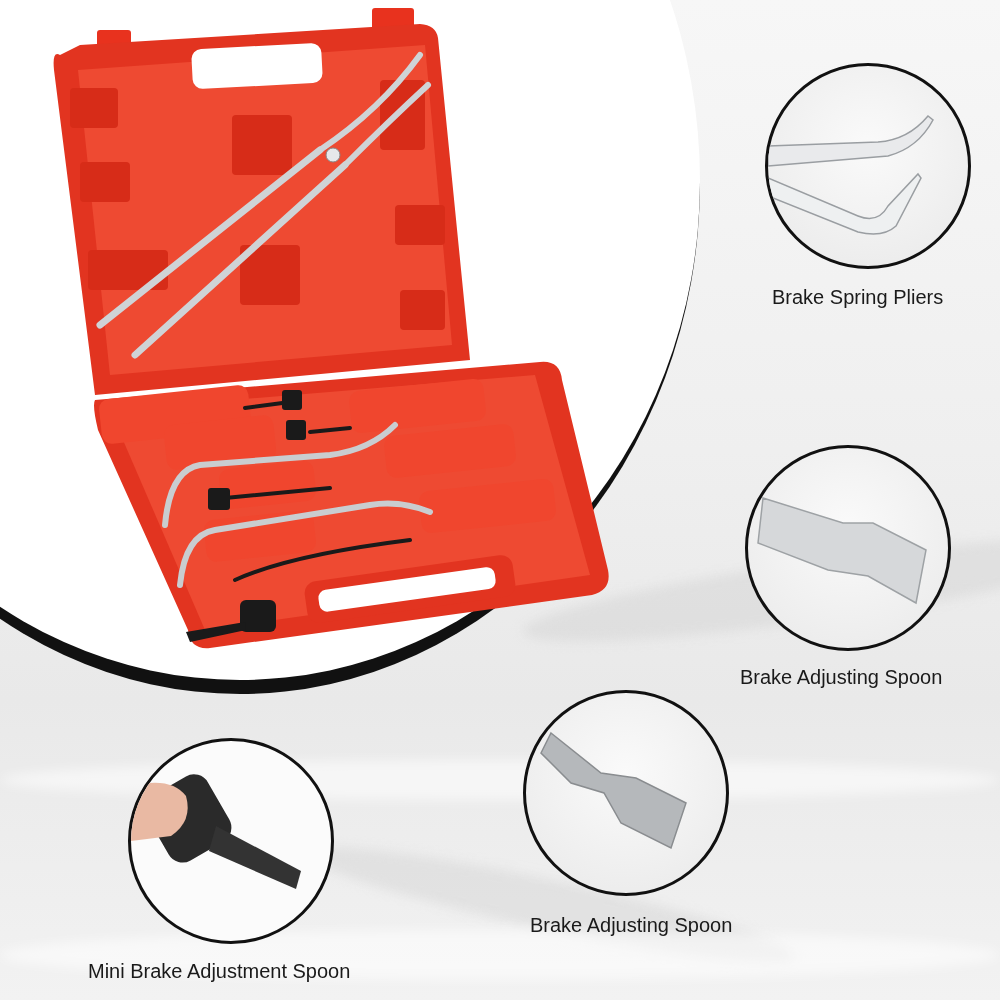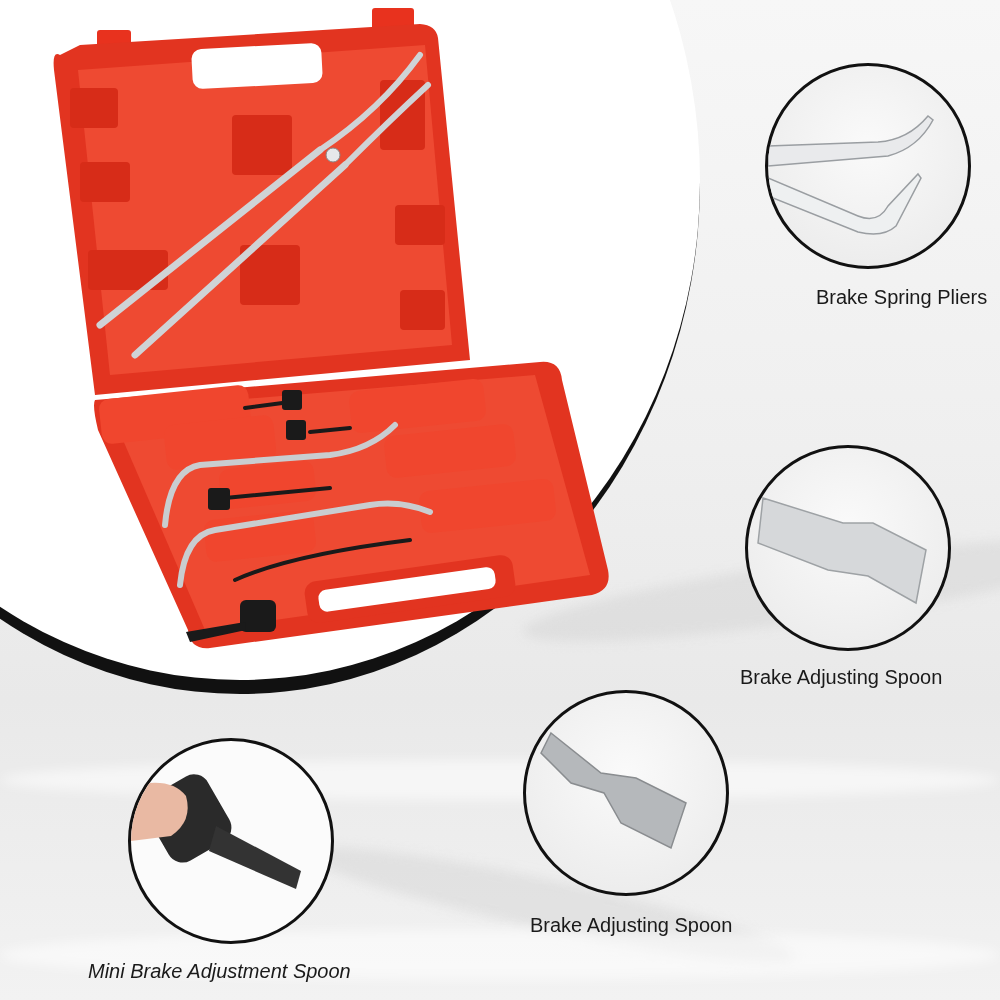--- a/index.html
+++ b/index.html
@@ -98,21 +98,21 @@
     <path d="M186 632 L245 622 L246 630 L190 642 Z"></path>
   </g>
 </svg>
 
 <div class="circle" style="left:765px;top:63px;width:200px;height:200px;">
   <svg viewBox="0 0 200 200" width="200" height="200">
     <path d="M0 80 L110 76 Q140 74 160 50 L165 54 Q150 82 120 90 L0 100 Z" fill="#e9eaec" stroke="#9a9ea2" stroke-width="1.5"></path>
     <path d="M0 112 L90 150 Q110 158 120 140 L150 108 L153 112 L128 160 Q115 172 90 166 L0 130 Z" fill="#eef0f1" stroke="#9a9ea2" stroke-width="1.5"></path>
   </svg>
 </div>
-<div class="label" style="left:816px;top:286px;">Brake Spring Pliers</div>
+<div class="label" style="left:772px;top:286px;">Brake Spring Pliers</div>
 
 <div class="circle" style="left:745px;top:445px;width:200px;height:200px;">
   <svg viewBox="0 0 200 200" width="200" height="200">
     <path d="M15 50 L95 75 L125 75 L178 102 L168 155 L120 128 L80 122 L10 95 Z" fill="#d6d8da" stroke="#9ea2a5" stroke-width="1.5"></path>
   </svg>
 </div>
 <div class="label" style="left:740px;top:666px;">Brake Adjusting Spoon</div>
 
 <div class="circle" style="left:523px;top:690px;width:200px;height:200px;">
   <svg viewBox="0 0 200 200" width="200" height="200">
@@ -121,13 +121,13 @@
 </div>
 <div class="label" style="left:530px;top:914px;">Brake Adjusting Spoon</div>
 
 <div class="circle" style="left:128px;top:738px;width:200px;height:200px;background:#fbfbfb;">
   <svg viewBox="0 0 200 200" width="200" height="200">
     <rect x="22" y="40" width="70" height="75" rx="16" fill="#2a2a2a" transform="rotate(-30 57 77)"></rect>
     <path d="M85 85 L170 130 L165 148 L78 110 Z" fill="#333"></path>
     <path d="M0 45 Q40 35 55 55 Q62 80 40 95 L0 100 Z" fill="#e9b9a3"></path>
   </svg>
 </div>
-<div class="label" style="left:88px;top:960px;font-style:italic;">Mini Brake Adjustment Spoon</div>
+<div class="label" style="left:88px;top:960px;">Mini Brake Adjustment Spoon</div>
 
 </body></html>

